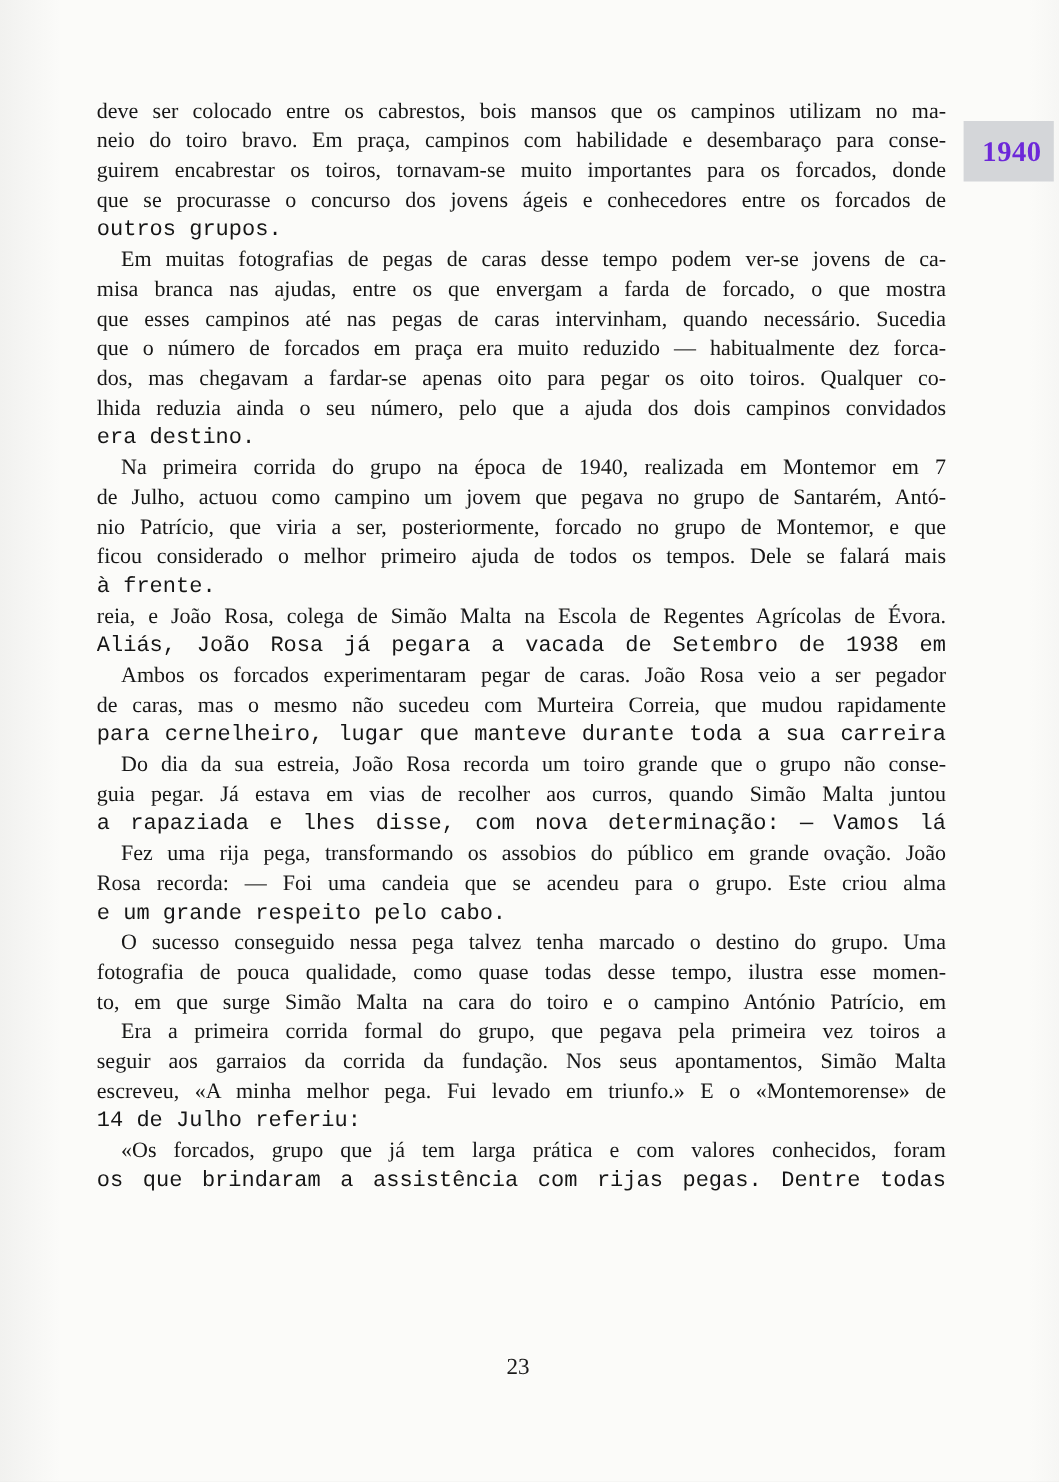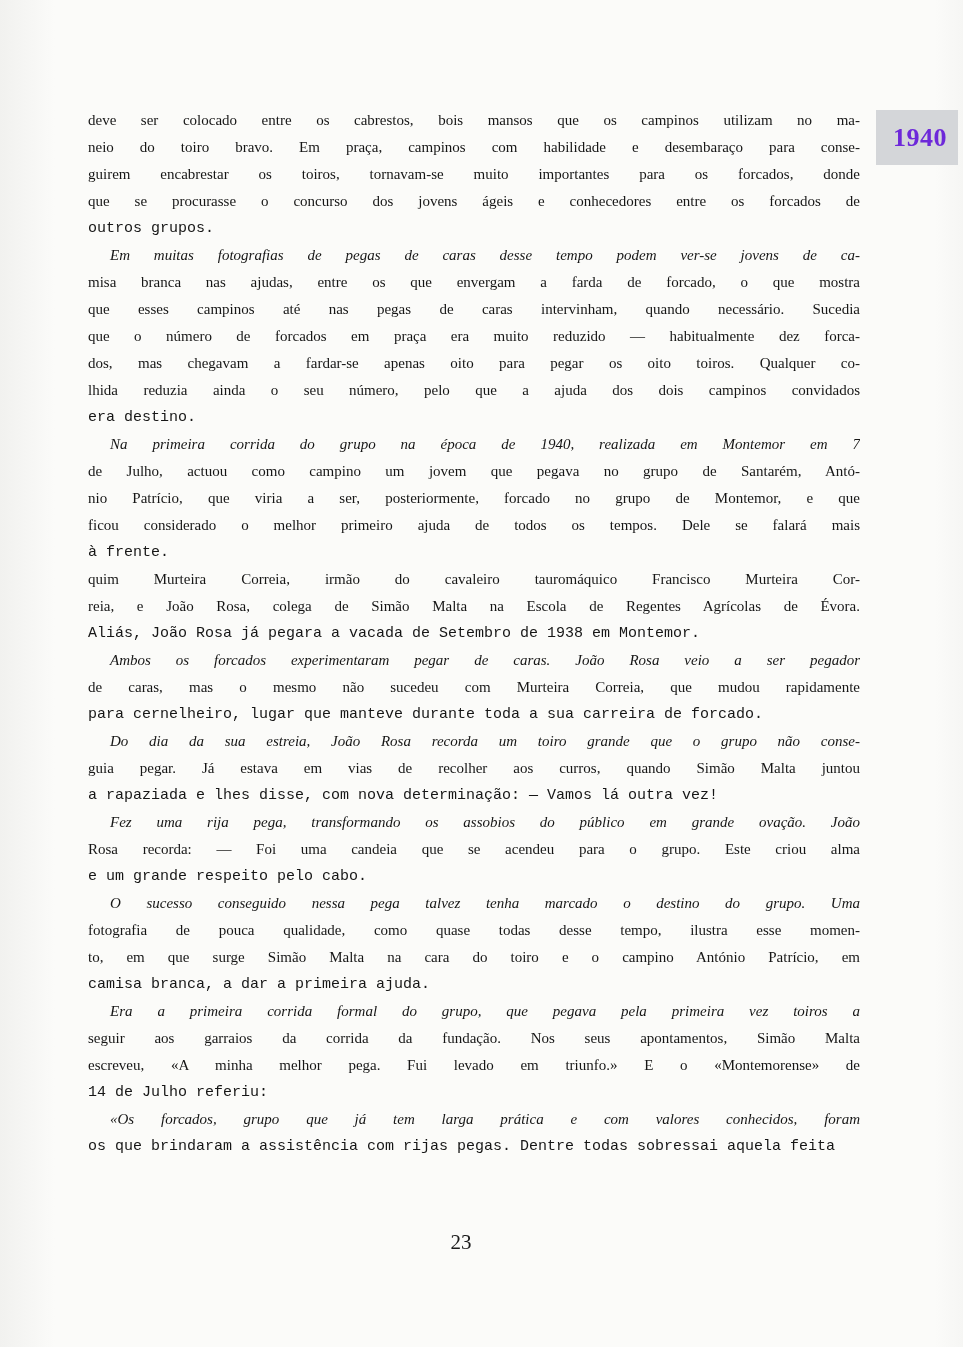--- a/index.html
+++ b/index.html
@@ -15,56 +15,55 @@
   }
   .page{
     position:relative;
     width:963px;height:1347px;
     background:linear-gradient(90deg,#f1f1ef 0px,var(--paper) 55px,var(--paper) 935px,#f6f6f4 963px);
     overflow:hidden;
     color:var(--ink);
   }
   .text-block{
     position:absolute;
-    left:88px;top:107px;
+    left:88px;top:88px;
     width:772px;
-    font-size:15px;
+    font-size:20px;
     line-height:27px;
     color:var(--ink);
   }
   .line{
     text-align:justify;
     text-align-last:justify;
     height:27px;
     overflow:hidden;
   }
   .line.last{
     text-align-last:left;
     font-family:Liberation Mono, monospace;
   }
   .para.indent .line.first{
     text-indent:22px;
-    font-style:italic;
   }
   .year-tab{
     position:absolute;
     left:876px;top:110px;
     width:82px;height:55px;
     background:var(--tab-bg);
     display:flex;align-items:center;justify-content:center;
     font-weight:bold;
     font-size:26px;
     letter-spacing:0.5px;
     padding-left:6px;
     box-sizing:border-box;
     color:#6d28d9;
   }
   .page-number{
     position:absolute;
-    left:406px;top:1230px;
+    left:416px;top:1230px;
     width:110px;
     text-align:center;
     font-size:21px;
     color:#1a1a1a;
   }
 </style>
 </head>
 <body>
 
 <div class="page">
@@ -91,21 +90,20 @@
         <div class="line last">era destino.</div>
       </div>
       <div class="para indent">
         <div class="line first">Na primeira corrida do grupo na época de 1940, realizada em Montemor em 7</div>
         <div class="line">de Julho, actuou como campino um jovem que pegava no grupo de Santarém, Antó-</div>
         <div class="line">nio Patrício, que viria a ser, posteriormente, forcado no grupo de Montemor, e que</div>
         <div class="line">ficou considerado o melhor primeiro ajuda de todos os tempos. Dele se falará mais</div>
         <div class="line last">à frente.</div>
       </div>
       <div class="para indent">
-        <div class="line">quim Murteira Correia, irmão do cavaleiro tauromáquico Francisco Murteira Cor-</div>
         <div class="line">reia, e João Rosa, colega de Simão Malta na Escola de Regentes Agrícolas de Évora.</div>
         <div class="line last">Aliás, João Rosa já pegara a vacada de Setembro de 1938 em Montemor.</div>
       </div>
       <div class="para indent">
         <div class="line first">Ambos os forcados experimentaram pegar de caras. João Rosa veio a ser pegador</div>
         <div class="line">de caras, mas o mesmo não sucedeu com Murteira Correia, que mudou rapidamente</div>
         <div class="line last">para cernelheiro, lugar que manteve durante toda a sua carreira de forcado.</div>
       </div>
       <div class="para indent">
         <div class="line first">Do dia da sua estreia, João Rosa recorda um toiro grande que o grupo não conse-</div>
@@ -114,21 +112,20 @@
       </div>
       <div class="para indent">
         <div class="line first">Fez uma rija pega, transformando os assobios do público em grande ovação. João</div>
         <div class="line">Rosa recorda: — Foi uma candeia que se acendeu para o grupo. Este criou alma</div>
         <div class="line last">e um grande respeito pelo cabo.</div>
       </div>
       <div class="para indent">
         <div class="line first">O sucesso conseguido nessa pega talvez tenha marcado o destino do grupo. Uma</div>
         <div class="line">fotografia de pouca qualidade, como quase todas desse tempo, ilustra esse momen-</div>
         <div class="line">to, em que surge Simão Malta na cara do toiro e o campino António Patrício, em</div>
-        <div class="line last">camisa branca, a dar a primeira ajuda.</div>
       </div>
       <div class="para indent">
         <div class="line first">Era a primeira corrida formal do grupo, que pegava pela primeira vez toiros a</div>
         <div class="line">seguir aos garraios da corrida da fundação. Nos seus apontamentos, Simão Malta</div>
         <div class="line">escreveu, «A minha melhor pega. Fui levado em triunfo.» E o «Montemorense» de</div>
         <div class="line last">14 de Julho referiu:</div>
       </div>
       <div class="para indent">
         <div class="line first">«Os forcados, grupo que já tem larga prática e com valores conhecidos, foram</div>
         <div class="line last">os que brindaram a assistência com rijas pegas. Dentre todas sobressai aquela feita</div>

